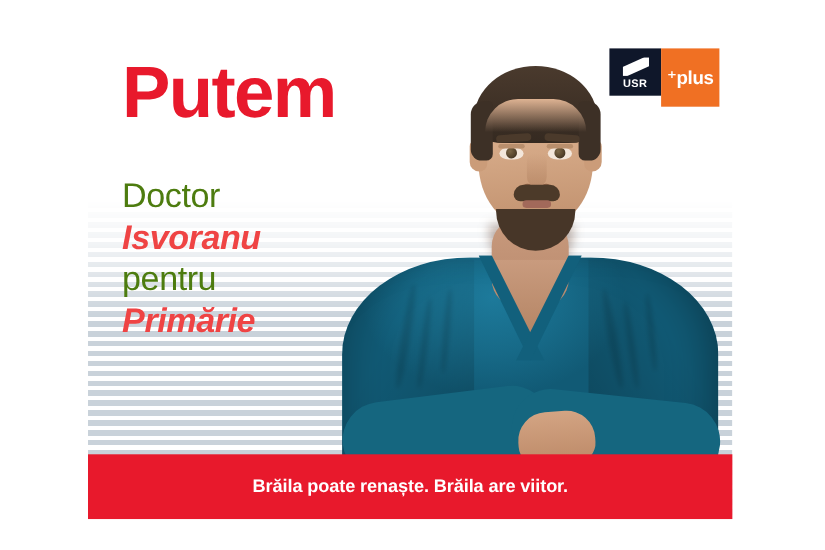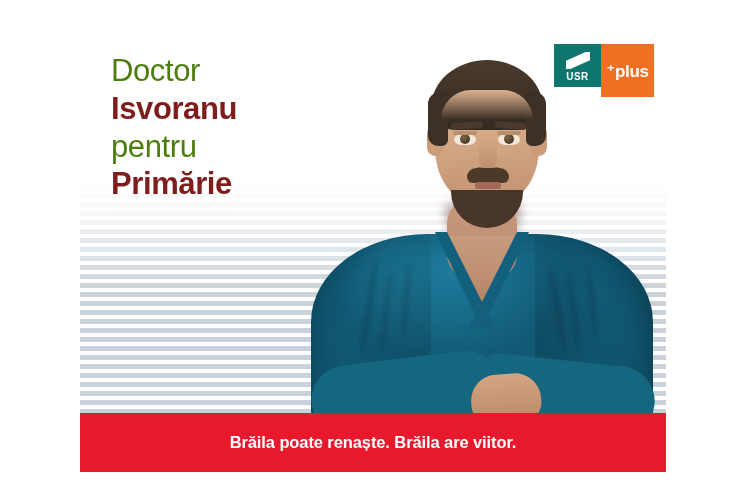--- a/index.html
+++ b/index.html
@@ -68,21 +68,21 @@
   .sub{
     display:block;
     font-size:31px;
     line-height:1.22;
     font-weight:bold;
     letter-spacing:-.4px;
     margin:0;
   }
   .sub.red{color:#4d7c0f;font-weight:normal;}
   .sub.red.l1{font-weight:500;}
-  .sub.navy{color:#7f1d1d;}
+  .sub.navy{color:#ef4444;font-style:italic;}
 
   
   .photo{
     position:absolute;
     left:215px; top:0;
     width:371px; height:402px;
     z-index:4;
     overflow:hidden;
   }
   .figure{position:absolute;left:0;top:0;width:371px;height:402px;}
@@ -231,21 +231,21 @@
   
   .logo{
     position:absolute;
     right:12px; top:22px;
     display:flex;
     z-index:8;
     box-shadow:0 0 0 0 rgba(0,0,0,0);
   }
   .logo-usr{
     width:47px;height:43px;
-    background:#0f766e;
+    background:#0f172a;
     position:relative;
   }
   .logo-flag{
     position:absolute;left:12px;top:8px;width:24px;height:17px;
     background:#ffffff;
     clip-path:polygon(0% 52%, 82% 0%, 100% 0%, 100% 48%, 18% 100%, 0% 100%);
   }
   .logo-usr-text{
     position:absolute;left:0;right:0;bottom:5px;
     text-align:center;
@@ -334,20 +334,21 @@
         <div class="lips"></div>
         <div class="beard-chin"></div>
 
         <div class="arm arm-l"></div>
         <div class="arm arm-r"></div>
         <div class="hand"></div>
       </div>
     </div>
 
     <div class="headline">
+      <span class="putem">Putem</span>
       <span class="sub red l1">Doctor</span>
       <span class="sub navy">Isvoranu</span>
       <span class="sub red">pentru</span>
       <span class="sub navy">Primărie</span>
     </div>
 
     <div class="logo">
       <div class="logo-usr">
         <div class="logo-flag"></div>
         <div class="logo-usr-text">USR</div>

